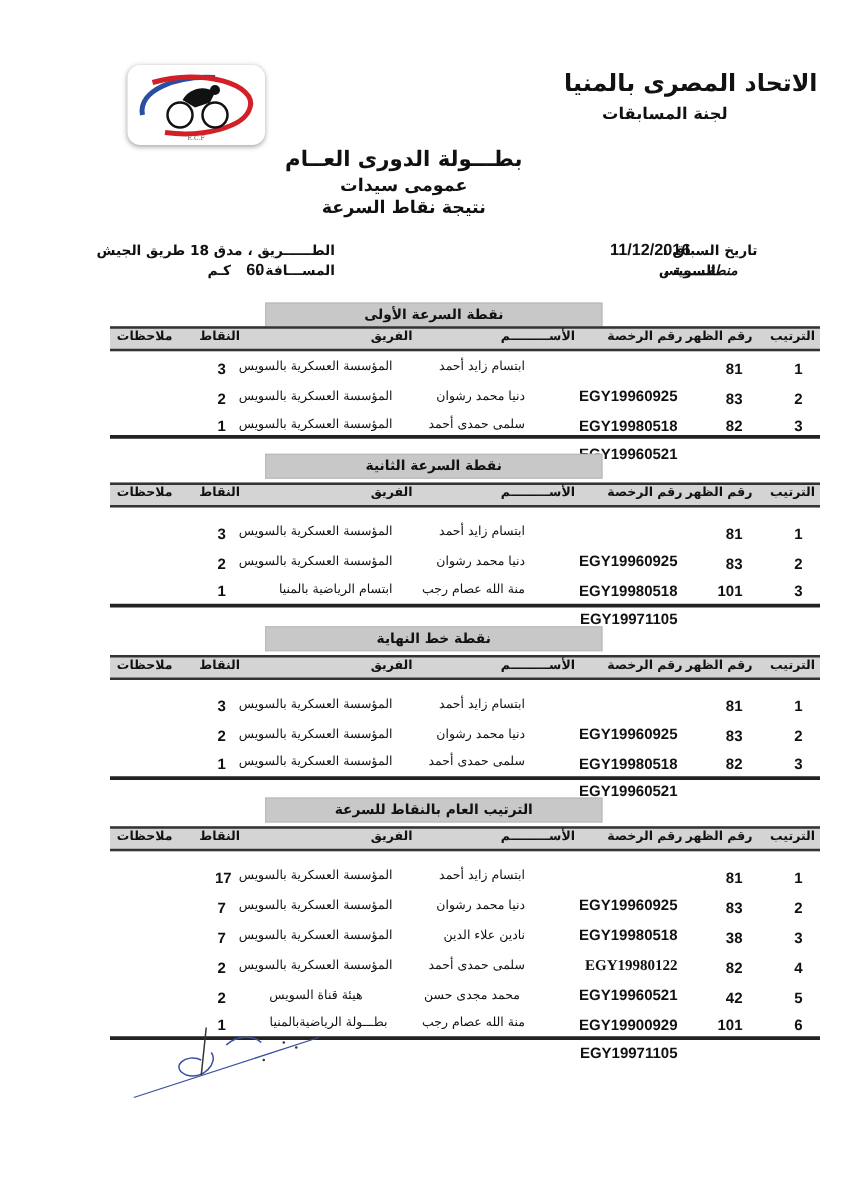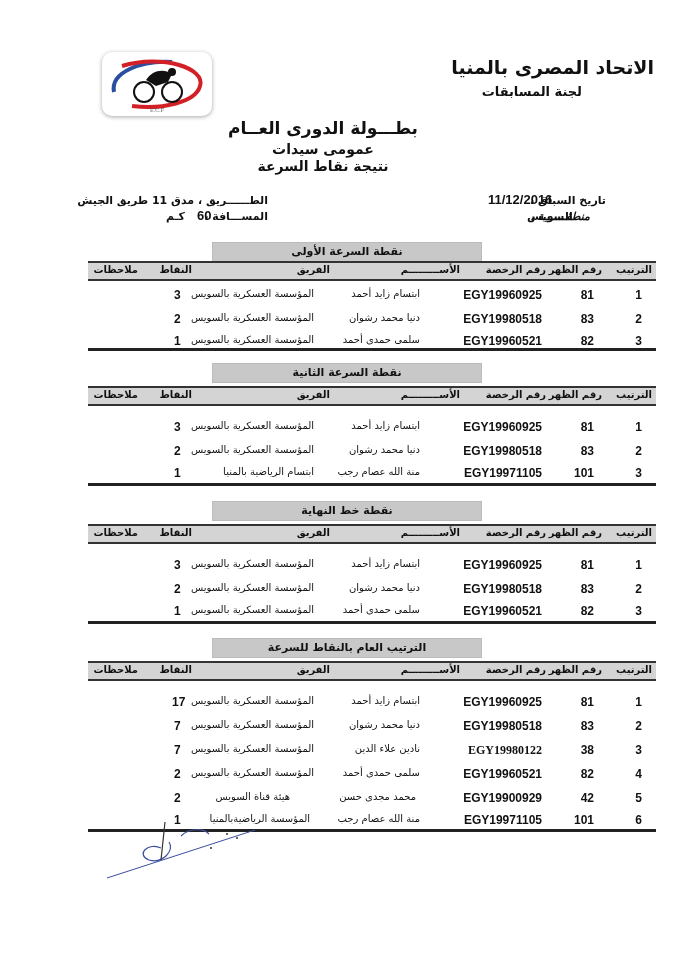--- a/index.html
+++ b/index.html
@@ -19,21 +19,21 @@
   .meta-val { font-family:"Liberation Sans", sans-serif; font-size:13px; font-weight:bold; }
   .section { position:absolute; left:88px; width:568px; }
   .band { position:absolute; left:124px; width:268px; height:18px; background:#c8c8c8;
           border:1px solid #bbb; text-align:center; font-size:11px; font-weight:bold; line-height:18px; direction:rtl; }
   .head { position:absolute; left:0; width:568px; height:16px; background:#d4d4d4;
           border-top:2px solid #333; border-bottom:2px solid #333; }
   .hcell { position:absolute; top:1px; font-size:10px; font-weight:bold; direction:rtl; white-space:nowrap; }
   .row { position:absolute; left:0; width:568px; height:24px; }
   .cell { position:absolute; top:4px; white-space:nowrap; }
   .num { font-family:"Liberation Sans", sans-serif; font-weight:bold; font-size:12px; }
-  .lic { font-family:"Liberation Sans", sans-serif; font-weight:bold; font-size:12px; }
+  .lic { font-family:"Liberation Sans", sans-serif; font-weight:bold; font-size:12px;margin-top:22px; }
   .ar { font-size:10px; direction:rtl; }
   .bottom-rule { position:absolute; left:0; width:568px; height:0; border-top:3px solid #222; }
   .sig { left:105px; top:820px; }
 </style>
 </head>
 <body>
 
 <div class="abs rtl org-title">الاتحاد المصرى بالمنيا</div>
 <div class="abs rtl org-sub">لجنة المسابقات</div>
 
@@ -50,21 +50,21 @@
 </div>
 
 <div class="abs rtl champ champ1">بطـــولة الدورى العــام</div>
 <div class="abs rtl champ champ2">عمومى سيدات</div>
 <div class="abs rtl champ champ3">نتيجة نقاط السرعة</div>
 
 <div class="abs rtl meta" style="right:72px; top:194px;text-align:right;">تاريخ السباق ،</div>
 <div class="abs meta-val" style="left:488px; top:192px;">11/12/2016</div>
 <div class="abs rtl meta" style="right:88px; top:210px;font-style:italic;">منطقـــــــة ،</div>
 <div class="abs rtl meta" style="left:527px; top:210px;">السويس</div>
-<div class="abs rtl meta" style="right:410px; top:194px;">الطــــــريق ، مدق 11 طريق الجيش</div>
+<div class="abs rtl meta" style="right:410px; top:194px;">الطــــــريق ، مدق 18 طريق الجيش</div>
 <div class="abs rtl meta" style="right:410px; top:210px;">المســـافة ،</div>
 <div class="abs meta-val" style="left:197px; top:208px;">60</div>
 <div class="abs rtl meta" style="left:166px; top:210px;">كـم</div>
 
 <div class="section" style="top:242px;">
   <div class="band" style="top:0;">نقطة السرعة الأولى</div>
   <div class="head" style="top:19px;">
     <span class="hcell" style="right:4px;">الترتيب</span>
     <span class="hcell" style="right:54px;">رقم الظهر</span>
     <span class="hcell" style="right:110px;">رقم الرخصة</span>
@@ -225,21 +225,21 @@
     <span class="cell lic" style="right:114px;">EGY19900929</span>
     <span class="cell ar" style="right:240px;">محمد مجدى حسن</span>
     <span class="cell ar" style="right:366px;">هيئة قناة السويس</span>
     <span class="cell num" style="left:86px;">2</span>
   </div>
   <div class="row" style="top:171px;">
     <span class="cell num" style="right:14px;">6</span>
     <span class="cell num" style="right:62px;">101</span>
     <span class="cell lic" style="right:114px;">EGY19971105</span>
     <span class="cell ar" style="right:236px;">منة الله عصام رجب</span>
-    <span class="cell ar" style="right:346px;">المؤسسة الرياضيةبالمنيا</span>
+    <span class="cell ar" style="right:346px;">بطـــولة الرياضيةبالمنيا</span>
     <span class="cell num" style="left:86px;">1</span>
   </div>
   <div class="bottom-rule" style="top:191px;"></div>
 </div>
 
 <svg class="abs sig" width="160" height="70" viewBox="0 0 160 70">
   <path d="M2 58 L 150 10" stroke="#3a4fa0" stroke-width="1" fill="none"></path>
   <path d="M56 28 C 44 22, 30 34, 44 40 C 58 44, 70 30, 64 22" stroke="#3a4fa0" stroke-width="1.2" fill="none"></path>
   <path d="M60 2 L 56 40" stroke="#333" stroke-width="1.2" fill="none"></path>
   <path d="M76 16 C 84 8, 98 8, 104 14" stroke="#3a4fa0" stroke-width="1.2" fill="none"></path>

